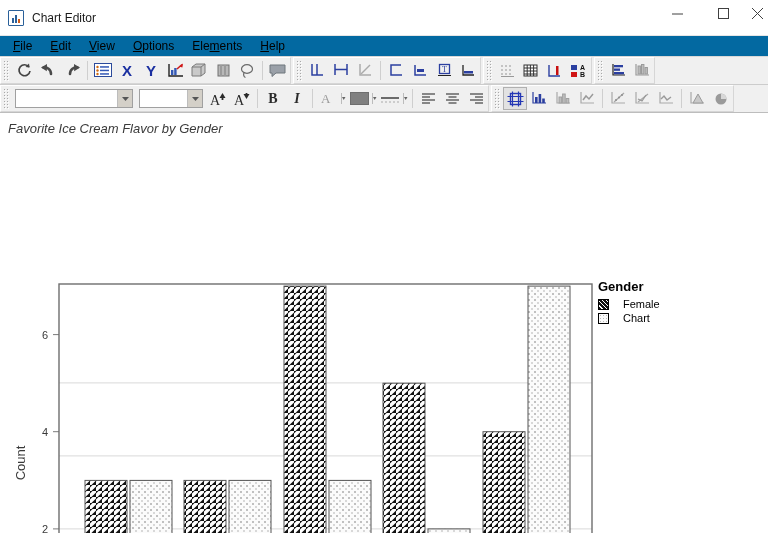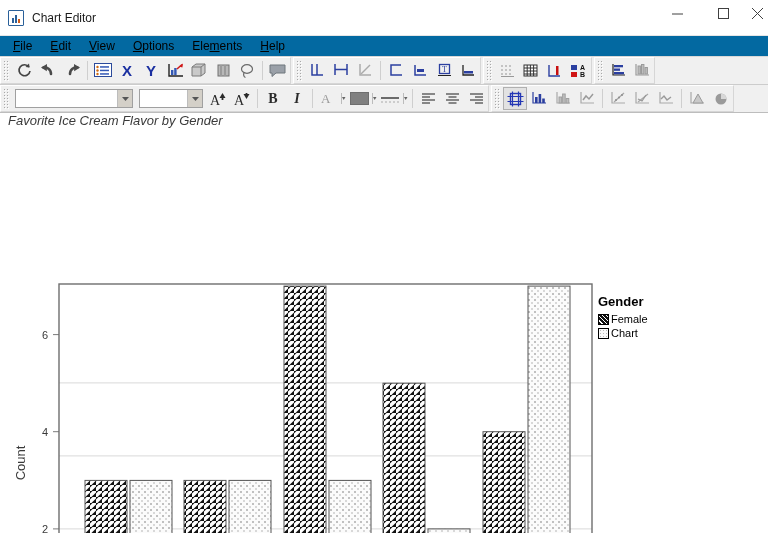--- a/index.html
+++ b/index.html
@@ -51,26 +51,26 @@
   .combo-size{width:64px;}
 
   .tlabel{font-size:14px;font-weight:bold;color:#2b2b2b;display:flex;align-items:center;
           justify-content:center;width:24px;height:23px;}
   .tlabel.serif{font-family:"Liberation Serif",serif;}
   .dropcar{width:7px;height:23px;display:flex;align-items:center;justify-content:center;}
   .swatch{width:17px;height:11px;background:#808080;border:1px solid #6e6e6e;}
 
   
   .chart-wrap{position:relative;width:768px;height:unset;background:#fff;}
-  .chart-title{position:absolute;left:8px;top:0;font-size:13px;font-style:italic;color:#3a3a3a;
+  .chart-title{position:absolute;left:8px;top:8px;font-size:13px;font-style:italic;color:#3a3a3a;
                font-family:"Liberation Sans",sans-serif;}
   .plot-svg{position:absolute;left:0;top:0;}
-  .legend{position:absolute;left:598px;top:181px;}
+  .legend{position:absolute;left:598px;top:166px;}
   .legend-title{font-size:13px;font-weight:bold;color:#000;margin-bottom:4px;}
-  .legend-row{display:flex;align-items:center;height:13px;margin-bottom:1px;}
+  .legend-row{display:flex;align-items:center;height:13px;margin-bottom:1px;gap:12px;}
   .legend-key{width:11px;height:11px;border:1px solid #000;box-sizing:border-box;margin-right:2px;}
   .legend-label{font-size:11px;color:#000;line-height:11px;}
 </style>
 </head>
 <body>
 
 <div class="titlebar">
   <div class="app-icon">
     <span class="b1"></span>
       <span class="b2"></span>

